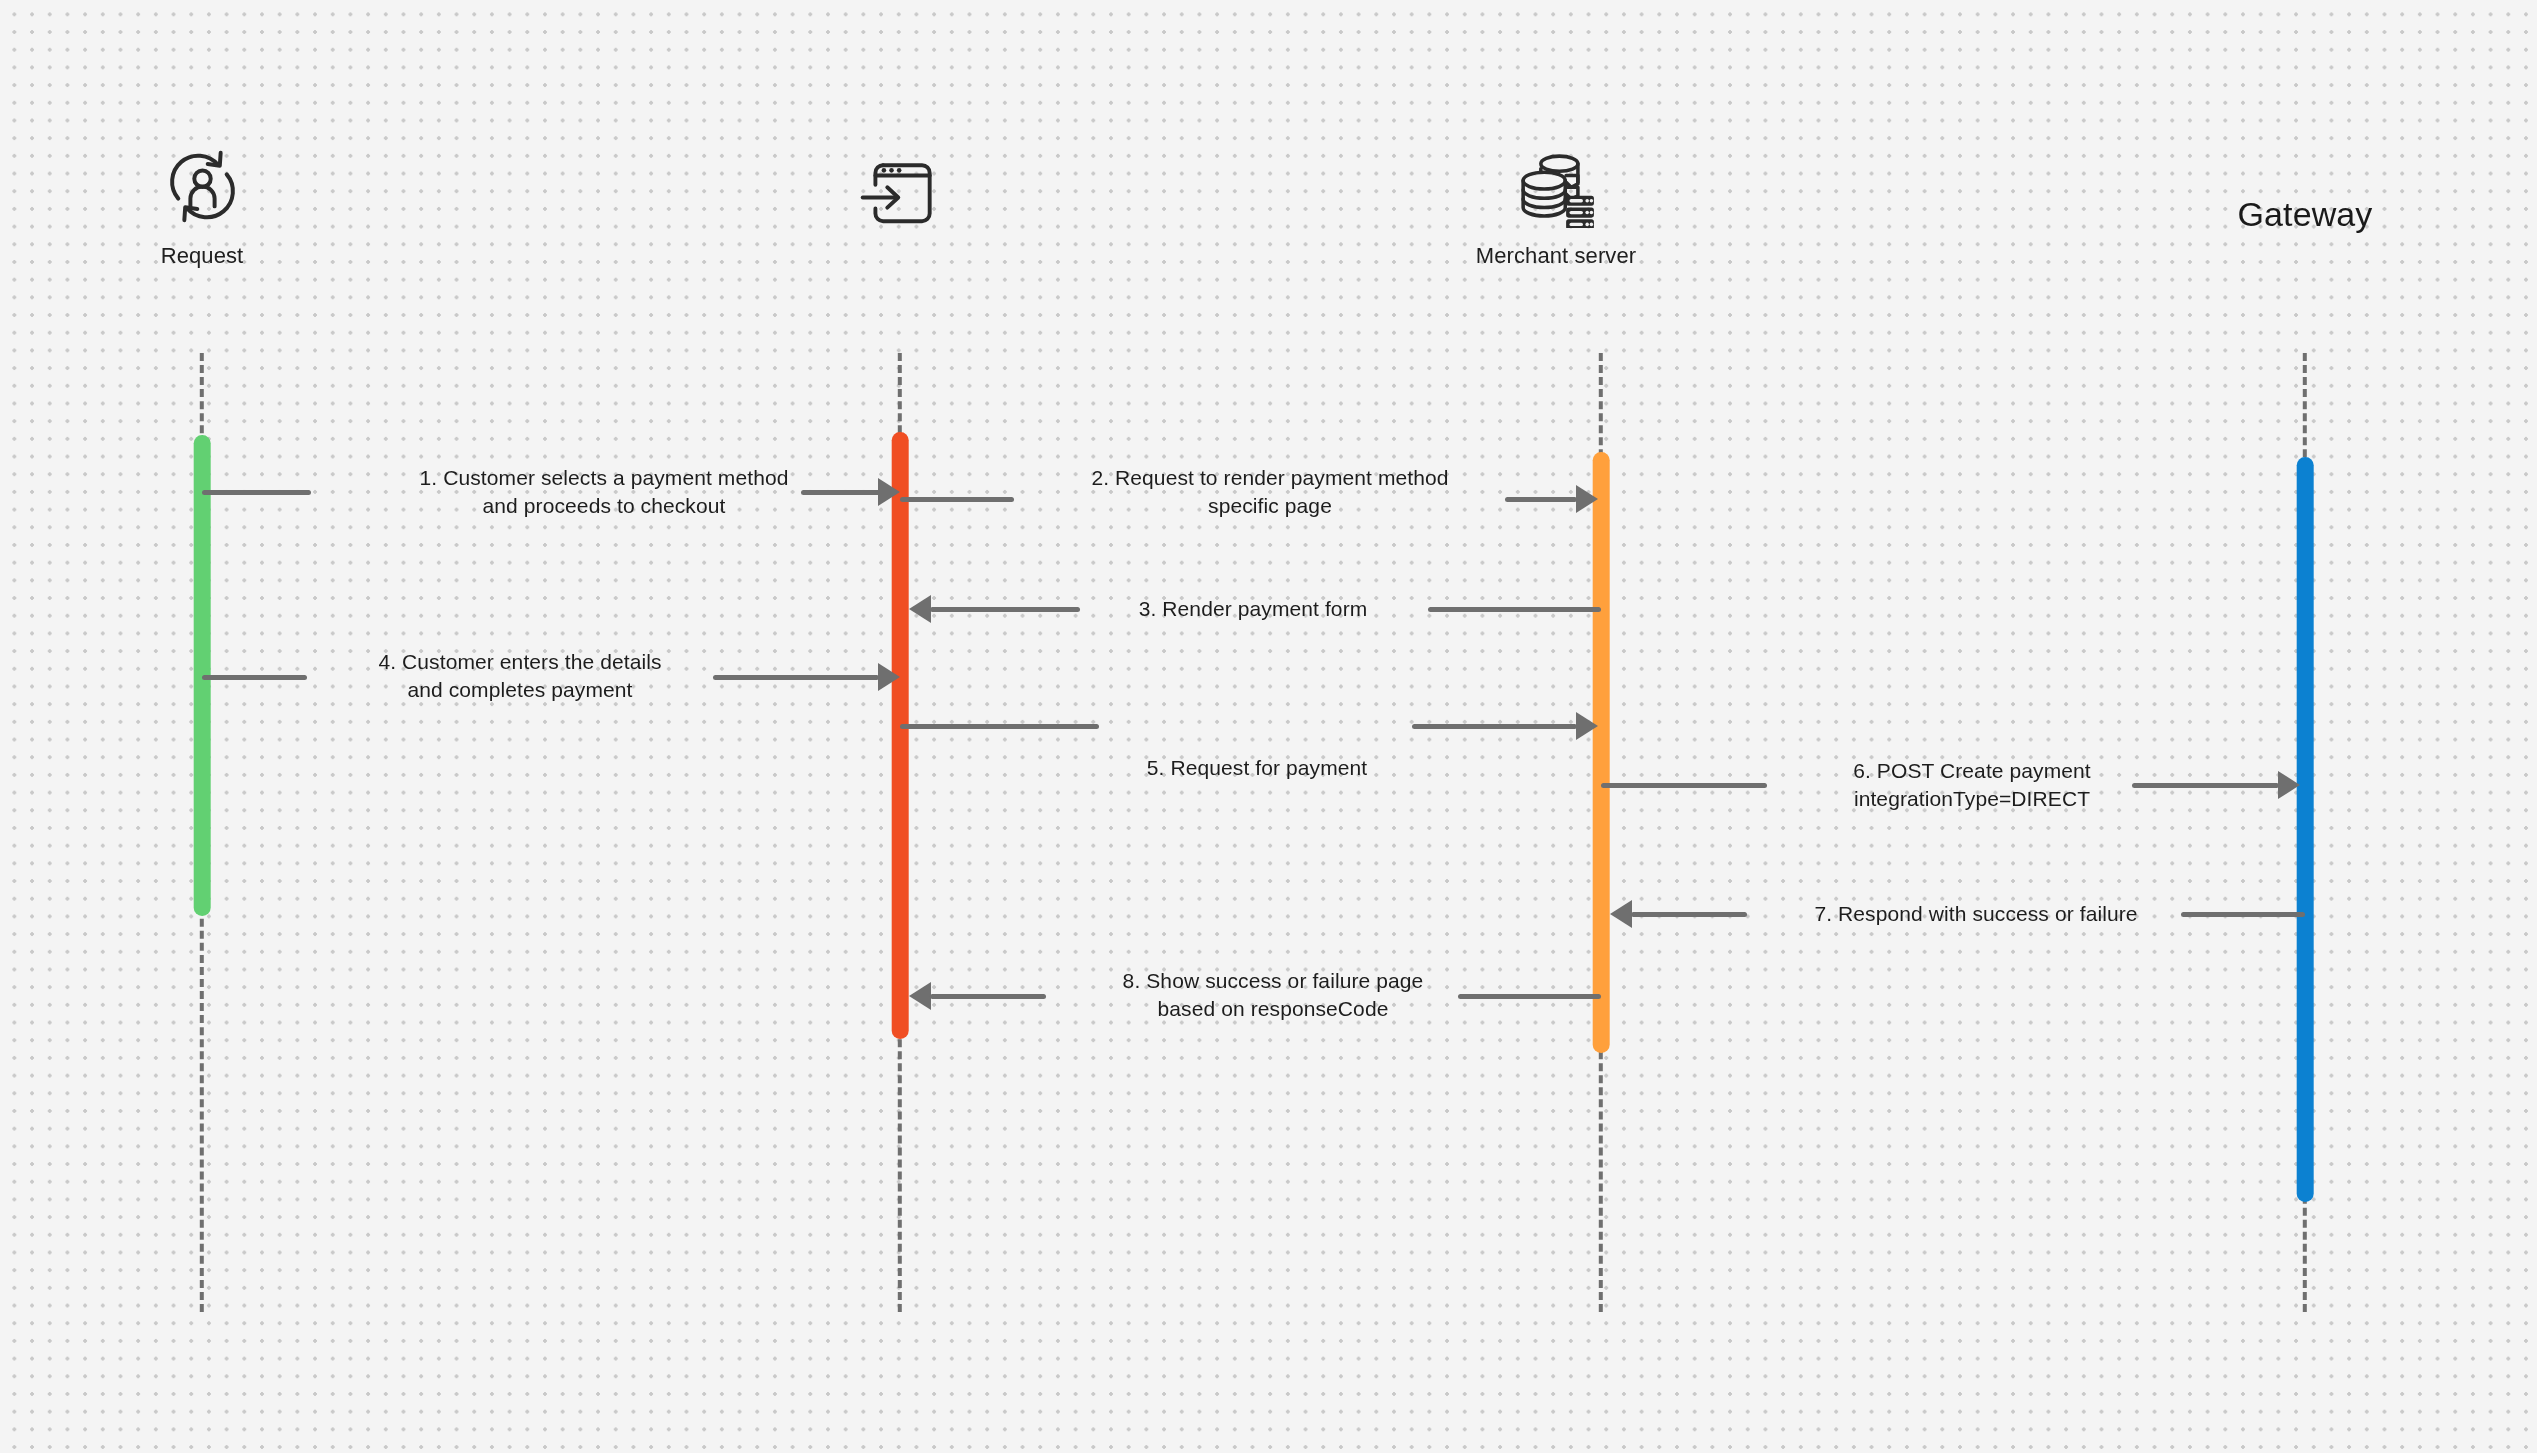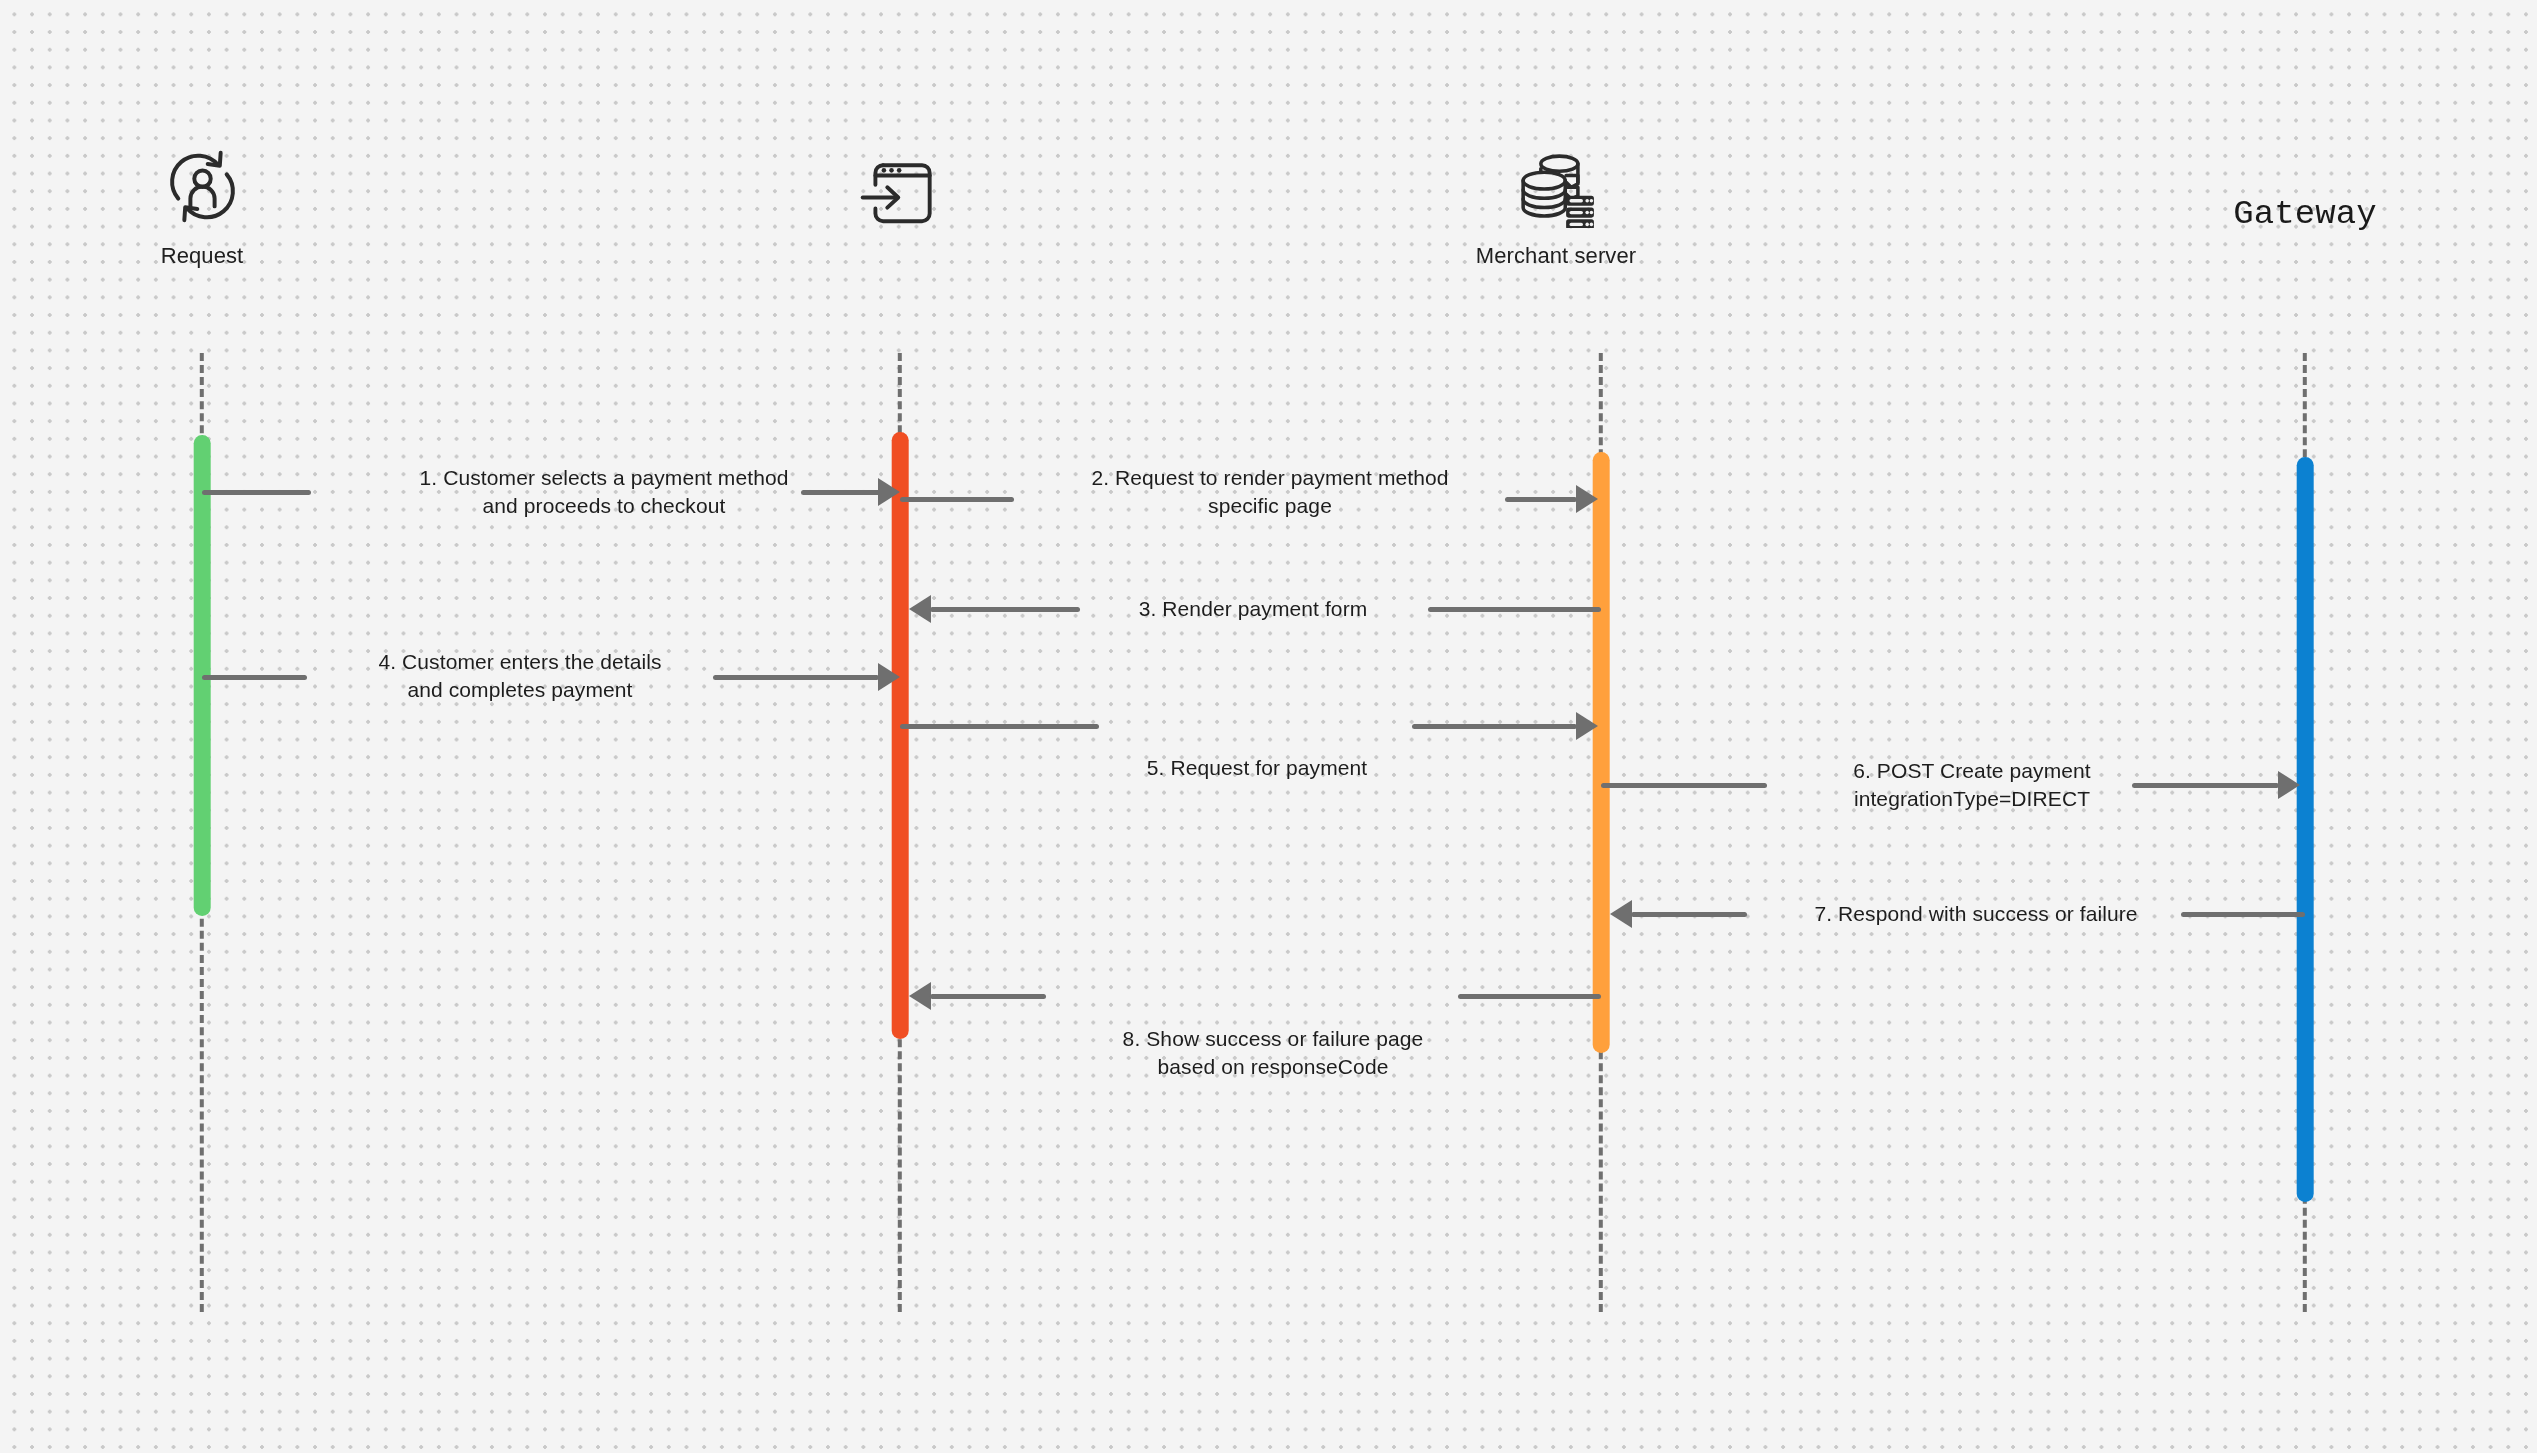--- a/index.html
+++ b/index.html
@@ -168,21 +168,21 @@
           <circle cx="91" cy="74" r="2.1"></circle>
           <circle cx="96" cy="74" r="2.1"></circle>
           <circle cx="91" cy="88" r="2.1"></circle>
           <circle cx="96" cy="88" r="2.1"></circle>
         </g>
       </svg>
     </div>
     <div class="p-label">Merchant server</div>
   </div>
 
-  <div class="participant" style="left:2305px; top:139px;font-family:Liberation Mono, monospace;">
+  <div class="participant" style="left:2305px; top:139px;">
     <div class="p-icon"></div>
     <div class="p-label big" style="margin-top:-35px;">Gateway</div>
   </div>
 
   <div class="msg" style="left:0; top:492px;">
     <div class="msg-line" style="left:202px;  width:109px;"></div>
     <div class="msg-line" style="left:801px; width:79px;"></div>
     <div class="msg-head right" style="left:878px;"></div>
   </div>
   <div class="msg-text" style="left:560px; top:492px;margin-left:44px;">1.  Customer selects a payment method
@@ -231,17 +231,17 @@
     <div class="msg-line" style="left:1631px; width:116px;"></div>
     <div class="msg-line" style="left:2181px; width:124px;"></div>
   </div>
   <div class="msg-text" style="left:1976px; top:914px;">7. Respond with success or failure</div>
 
   <div class="msg" style="left:0; top:996px;">
     <div class="msg-head left" style="left:909px;"></div>
     <div class="msg-line" style="left:930px; width:116px;"></div>
     <div class="msg-line" style="left:1458px; width:143px;"></div>
   </div>
-  <div class="msg-text" style="left:1273px; top:1053px;">8. Show success or failure page
+  <div class="msg-text" style="left:1273px; top:995px;">8. Show success or failure page
 based on responseCode</div>
 
 </div>
 
 
 </body></html>

